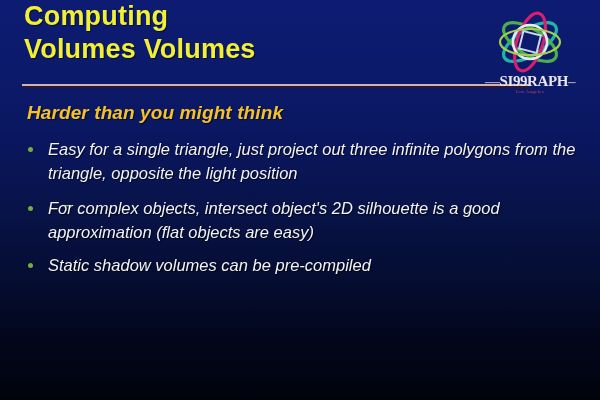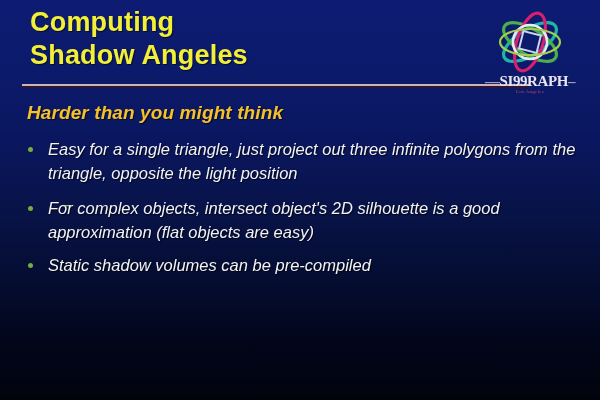--- a/index.html
+++ b/index.html
@@ -21,23 +21,22 @@
         #02061a 86%,
         #01030c 100%);
     font-family: "Liberation Sans", sans-serif;
     -webkit-font-smoothing: antialiased;
   }
 
   
   #title-block {
     position: absolute;
     left: 24px;
-    top: 6px;
+    top: 0;
     width: 460px;
-    margin-left: 6px;
   }
   .title-line {
     color: #f2ef37;
     font-size: 27px;
     font-weight: bold;
     line-height: 33px;
     letter-spacing: 0.2px;
     text-shadow: 1px 1px 1px rgba(0,0,0,0.55);
     white-space: nowrap;
   }
@@ -174,21 +173,21 @@
     line-height: 22px;
   }
 </style>
 </head>
 <body>
 
 <div id="slide">
 
   <div id="title-block">
     <div class="title-line">Computing</div>
-    <div class="title-line">Shadow Angeles</div>
+    <div class="title-line">Volumes Volumes</div>
   </div>
 
   <div id="divider"></div>
 
   <div id="logo">
     <svg id="logo-rings" viewBox="0 0 84 68">
       <g fill="none" stroke-width="3.2" stroke-linecap="round">
         <ellipse cx="42" cy="34" rx="30" ry="13" stroke="#1fb6a8" transform="rotate(-32 42 34)"></ellipse>
         <ellipse cx="42" cy="34" rx="30" ry="13" stroke="#49b04a" transform="rotate(32 42 34)"></ellipse>
         <ellipse cx="42" cy="34" rx="13" ry="30" stroke="#d61f6e" transform="rotate(18 42 34)"></ellipse>

